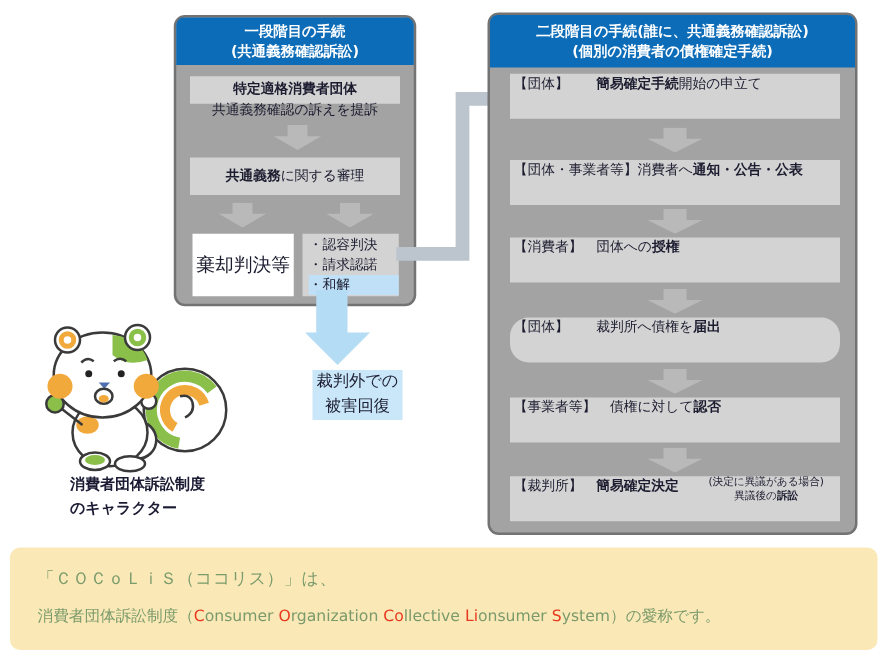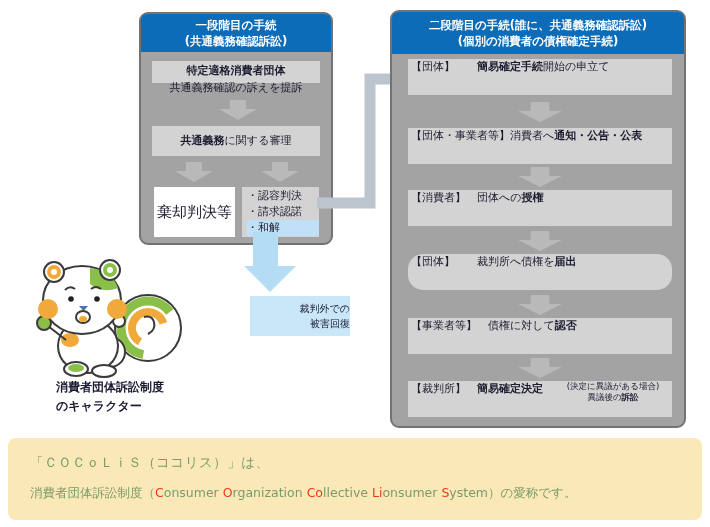--- a/index.html
+++ b/index.html
@@ -36,23 +36,23 @@
 
   
   .s2-row { left:16px; width:264px; height:36px; display:flex; align-items:flex-start; padding:0 3px; white-space:nowrap; }
   .r1 { top:47px; } .r2 { top:116px; } .r3 { top:178px; }
   .r4 { top:242px;border-radius:15px; } .r5 { top:306px; } .r6 { top:369px; justify-content:space-between; }
   .row-note { font-size:8.5px; line-height:1.3; text-align:center; white-space:normal; width:112px; }
 
   
   .abs { position:absolute; }
 
-  .recovery { position:absolute; left:250px; top:296px; width:100px; height:40px;
-              background:#c9e7f8; color:#1c1c30; font-size:10px; line-height:1.55;
-              display:flex; flex-direction:column; justify-content:center; text-align:center;align-items:flex-end; }
+  .recovery { position:absolute; left:250px; top:296px; width:72px; height:40px;
+              background:#c9e7f8; color:#1c1c30; font-size:13px; line-height:1.55;
+              display:flex; flex-direction:column; justify-content:center; text-align:center; }
 
   .mascot-caption { position:absolute; left:56px; top:378px; color:#1a1a33;
                     font-weight:bold; font-size:12px; line-height:19px; }
   .mascot-caption .indent { padding-left:14px; }
 
   .footer { position:absolute; left:8px; top:438px; width:694px; height:82px;
             background:#fae9b7; border-radius:8px; padding:16px 22px; }
   .footer .l1 { color:#7b9a6b; font-size:13.5px; letter-spacing:0.5px; }
   .footer .l2 { color:#7b9a6b; font-size:12.5px; margin-top:13px; }
   .g { color:#7b9a6b; }

